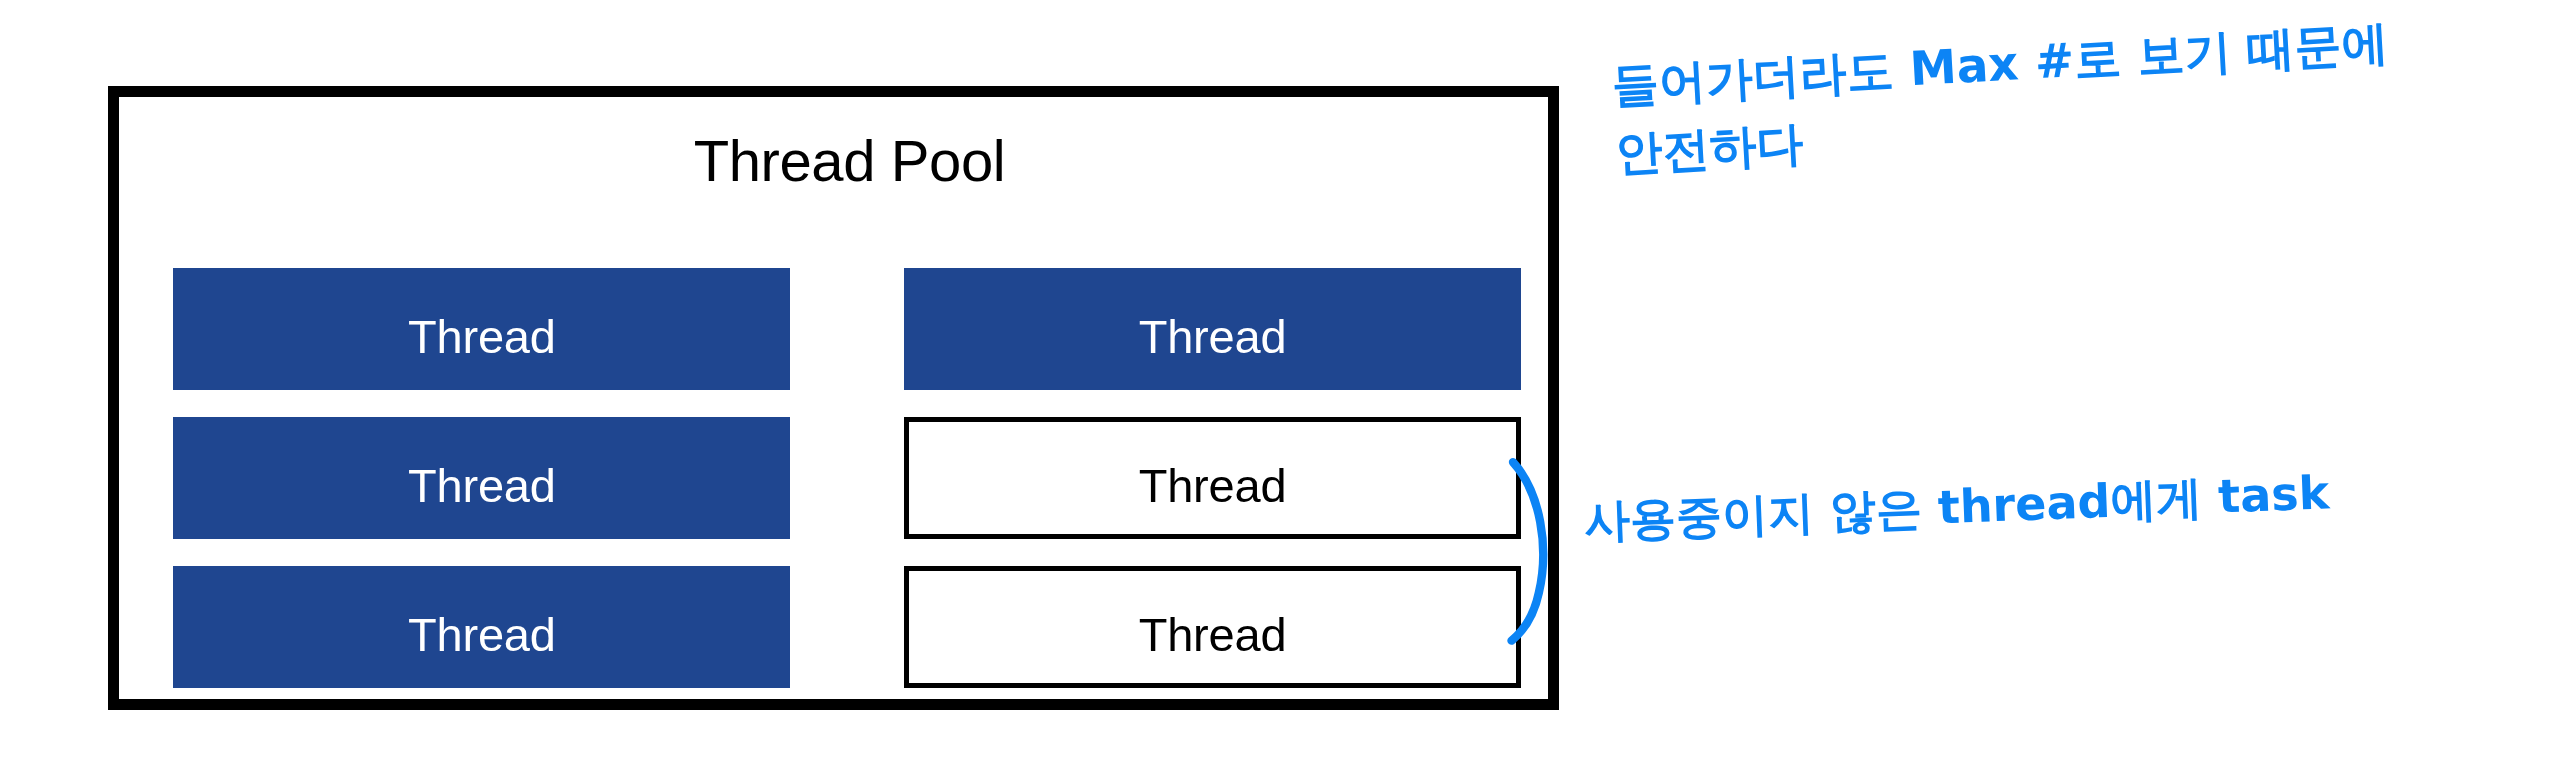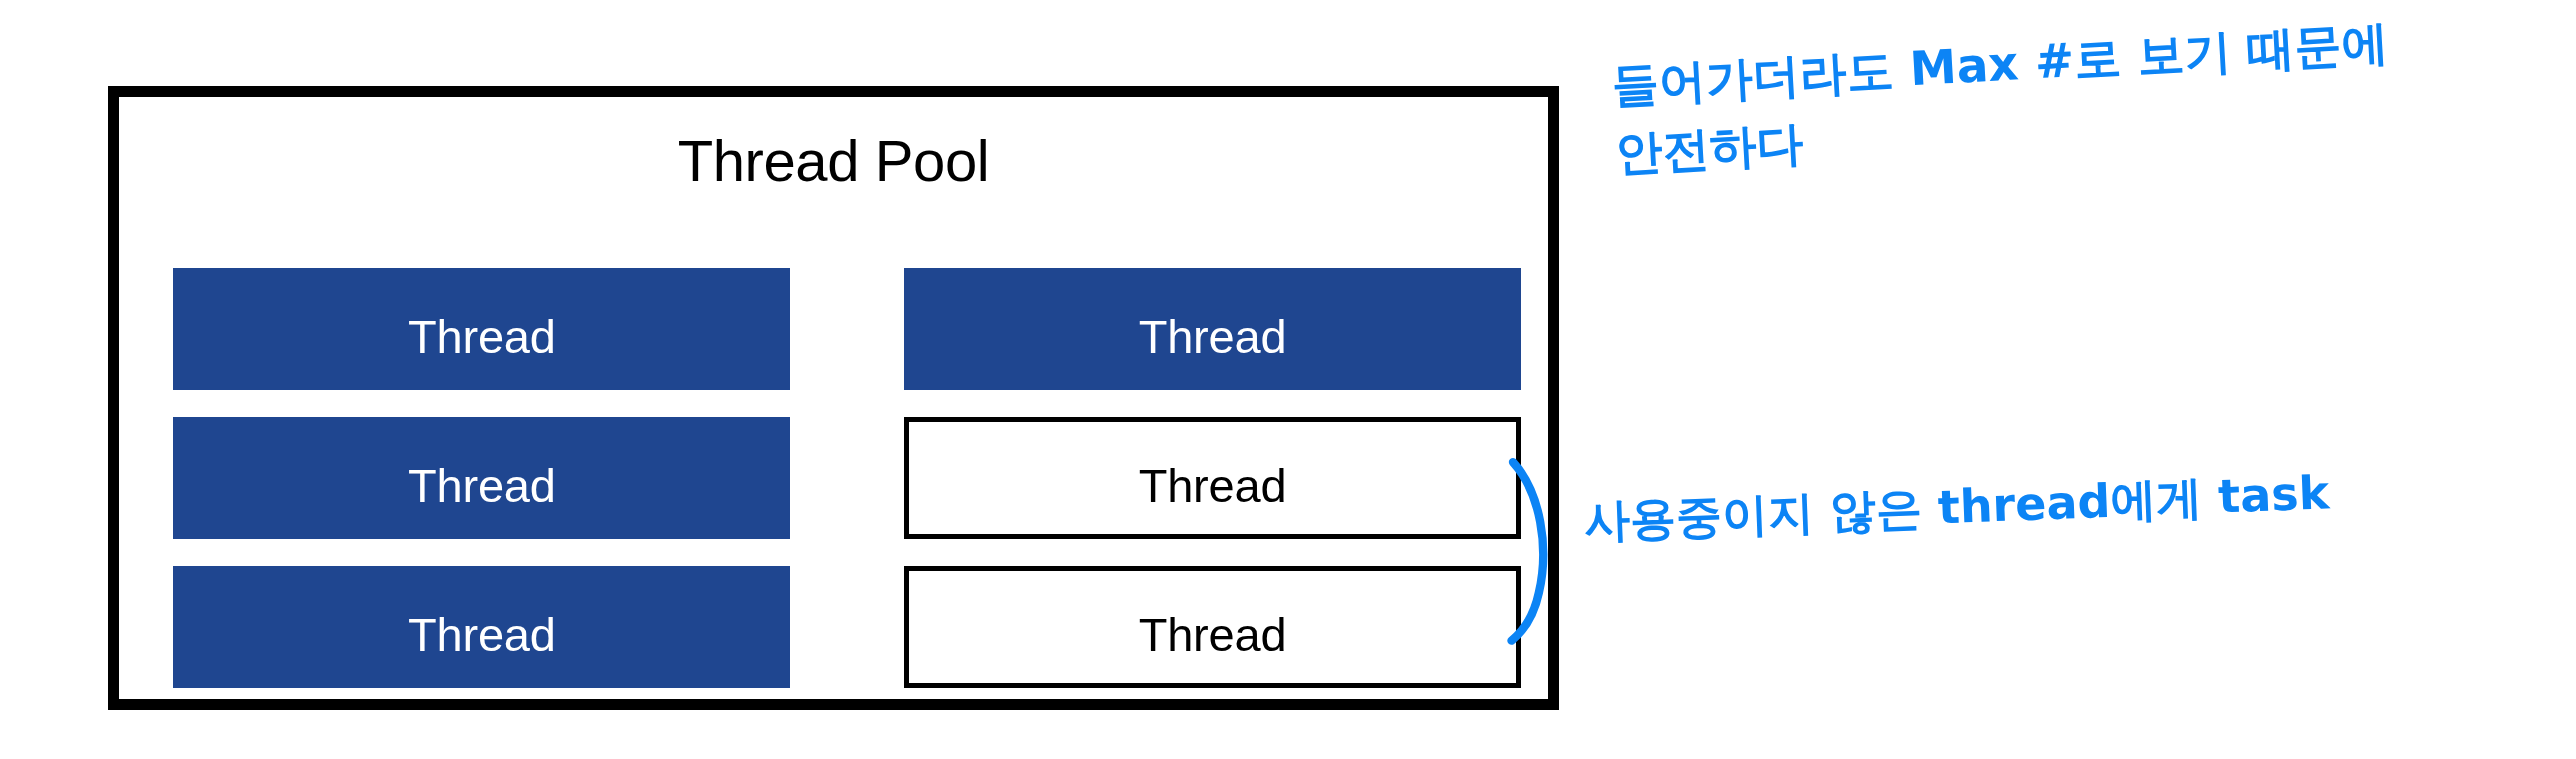--- a/index.html
+++ b/index.html
@@ -23,21 +23,21 @@
     top: 86px;
     width: 1451px;
     height: 624px;
     border: 11.4px solid #000000;
     background: #ffffff;
     box-sizing: border-box;
   }
 
   #pool-title {
     position: absolute;
-    left: 0;
+    left: 16px;
     top: 32px;
     width: 100%;
     text-align: center;
     font-family: "Liberation Sans Narrow", "Liberation Sans", sans-serif;
     font-size: 58px;
     line-height: 64px;
     color: #000000;
     letter-spacing: -0.4px;
     white-space: nowrap;
   }

